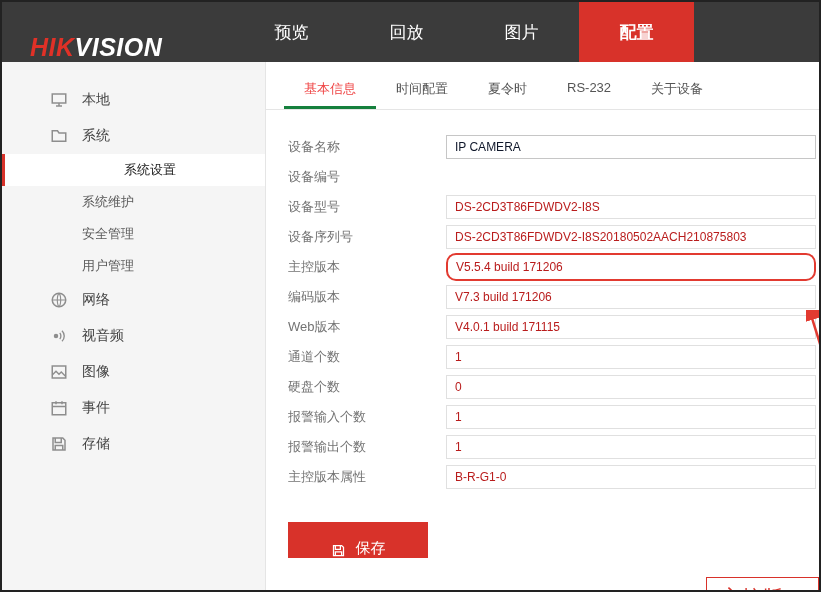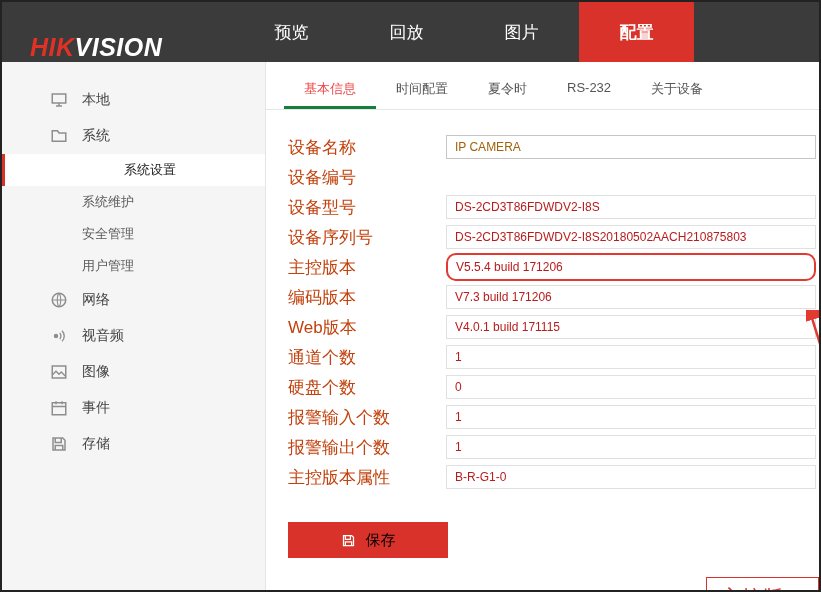--- a/index.html
+++ b/index.html
@@ -24,26 +24,26 @@
     .sub-item { display: flex; align-items: center; height: 32px; padding-left: 80px; color: #5a5a5a; font-size: 13px; cursor: pointer; }
     .sub-item.active { border-left: 3px solid #d8322a; padding-left: 119px; background: #fff; color: #222; font-weight: 500; }
     
     .content { flex: 1; background: #fff; padding: 0 0 0 0; position: relative; }
     .tabs { display: flex; border-bottom: 1px solid #e5e5e5; padding-left: 18px; margin-top: 8px; }
     .tab { padding: 10px 20px 8px; font-size: 13px; color: #555; cursor: pointer; }
     .tab.active { color: #ef4444; border-bottom: 3px solid #15803d; font-weight: 500; }
     
     .form { padding: 22px 0 0 22px; }
     .row { display: flex; align-items: center; height: 30px; margin-bottom: 0; }
-    .row .lbl { width: 158px; color: #c2410c; font-size: 17px; }
-    .row input { width: 370px; height: 24px; border: 1px solid #c6c6c6; padding: 0 8px; font-size: 12px; color: #a16207; }
+    .row .lbl { width: 158px; color: #737373; font-size: 13px; }
+    .row input { width: 370px; height: 24px; border: 1px solid #c6c6c6; padding: 0 8px; font-size: 12px; color: #0f172a; }
     .row input[readonly] { background: #fff; color: #b91c1c; border-color: #e0e0e0; }
     .row.highlight input { border: 2px solid #e23a30; height: 28px; border-radius: 10px; }
     
-    .save-btn { width: 160px; height: 36px; background: #d8322a; color: #000000; border: none; font-size: 15px; display: inline-flex; align-items: center; justify-content: center; gap: 10px; cursor: pointer; margin-left: 22px; margin-top: 30px; }
+    .save-btn { width: 140px; height: 36px; background: #d8322a; color: #ffffff; border: none; font-size: 15px; display: inline-flex; align-items: flex-end; justify-content: center; gap: 10px; cursor: pointer; margin-left: 22px; margin-top: 30px; }
     .save-btn .ic { width: 15px; height: 15px; fill: #fff; }
     
     .note { position: absolute; left: 440px; top: 515px; border: 1.5px solid #d8322a; padding: 6px 14px; font-size: 20px; color: #d8322a; background: #fff; font-family: "SimSun", monospace; letter-spacing: 1px; }
     
     .arrow-svg { position: absolute; left: 540px; top: 248px; pointer-events: none; }
   </style>
 </head>
 <body>
 
 <div class="wrap">

